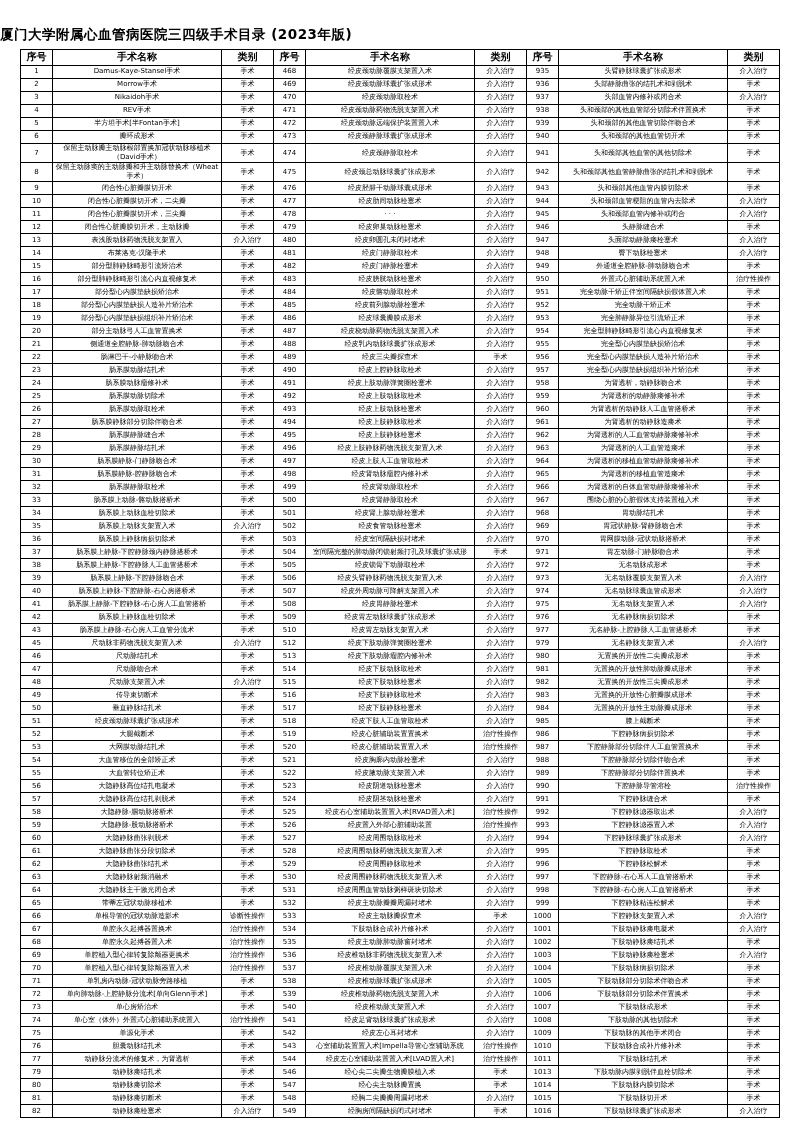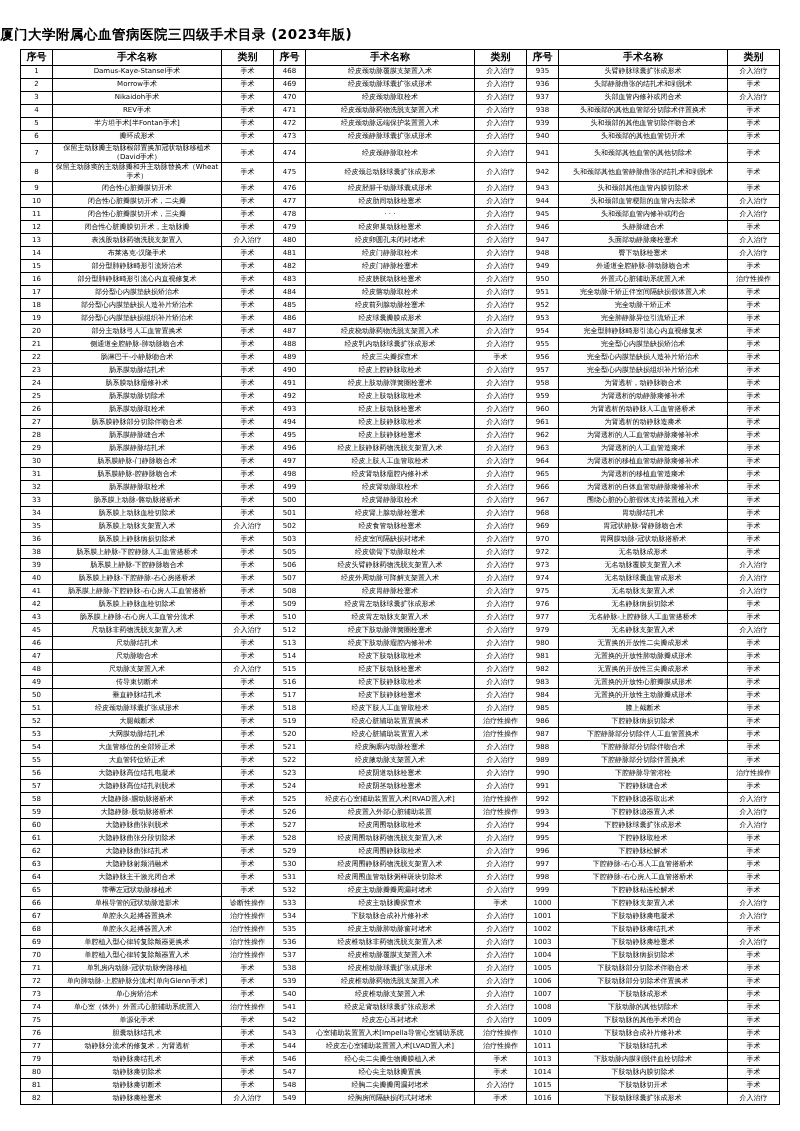--- a/index.html
+++ b/index.html
@@ -452,20 +452,31 @@
           <td class="name clip">肠系膜上静脉病损切除术</td>
           <td class="cat">手术</td>
           <td class="seq">503</td>
           <td class="name clip">经皮室间隔缺损封堵术</td>
           <td class="cat">介入治疗</td>
           <td class="seq">970</td>
           <td class="name clip">胃网膜动脉-冠状动脉搭桥术</td>
           <td class="cat">手术</td>
         </tr>
         <tr>
+          <td class="seq">37</td>
+          <td class="name clip">肠系膜上静脉-下腔静脉颈内静脉搭桥术</td>
+          <td class="cat">手术</td>
+          <td class="seq">504</td>
+          <td class="name clip">室间隔完整的肺动脉闭锁射频打孔及球囊扩张成形</td>
+          <td class="cat">手术</td>
+          <td class="seq">971</td>
+          <td class="name clip">胃左动脉-门静脉吻合术</td>
+          <td class="cat">手术</td>
+        </tr>
+        <tr>
           <td class="seq">38</td>
           <td class="name clip">肠系膜上静脉-下腔静脉人工血管搭桥术</td>
           <td class="cat">手术</td>
           <td class="seq">505</td>
           <td class="name clip">经皮锁骨下动脉取栓术</td>
           <td class="cat">介入治疗</td>
           <td class="seq">972</td>
           <td class="name clip">无名动脉成形术</td>
           <td class="cat">手术</td>
         </tr>

